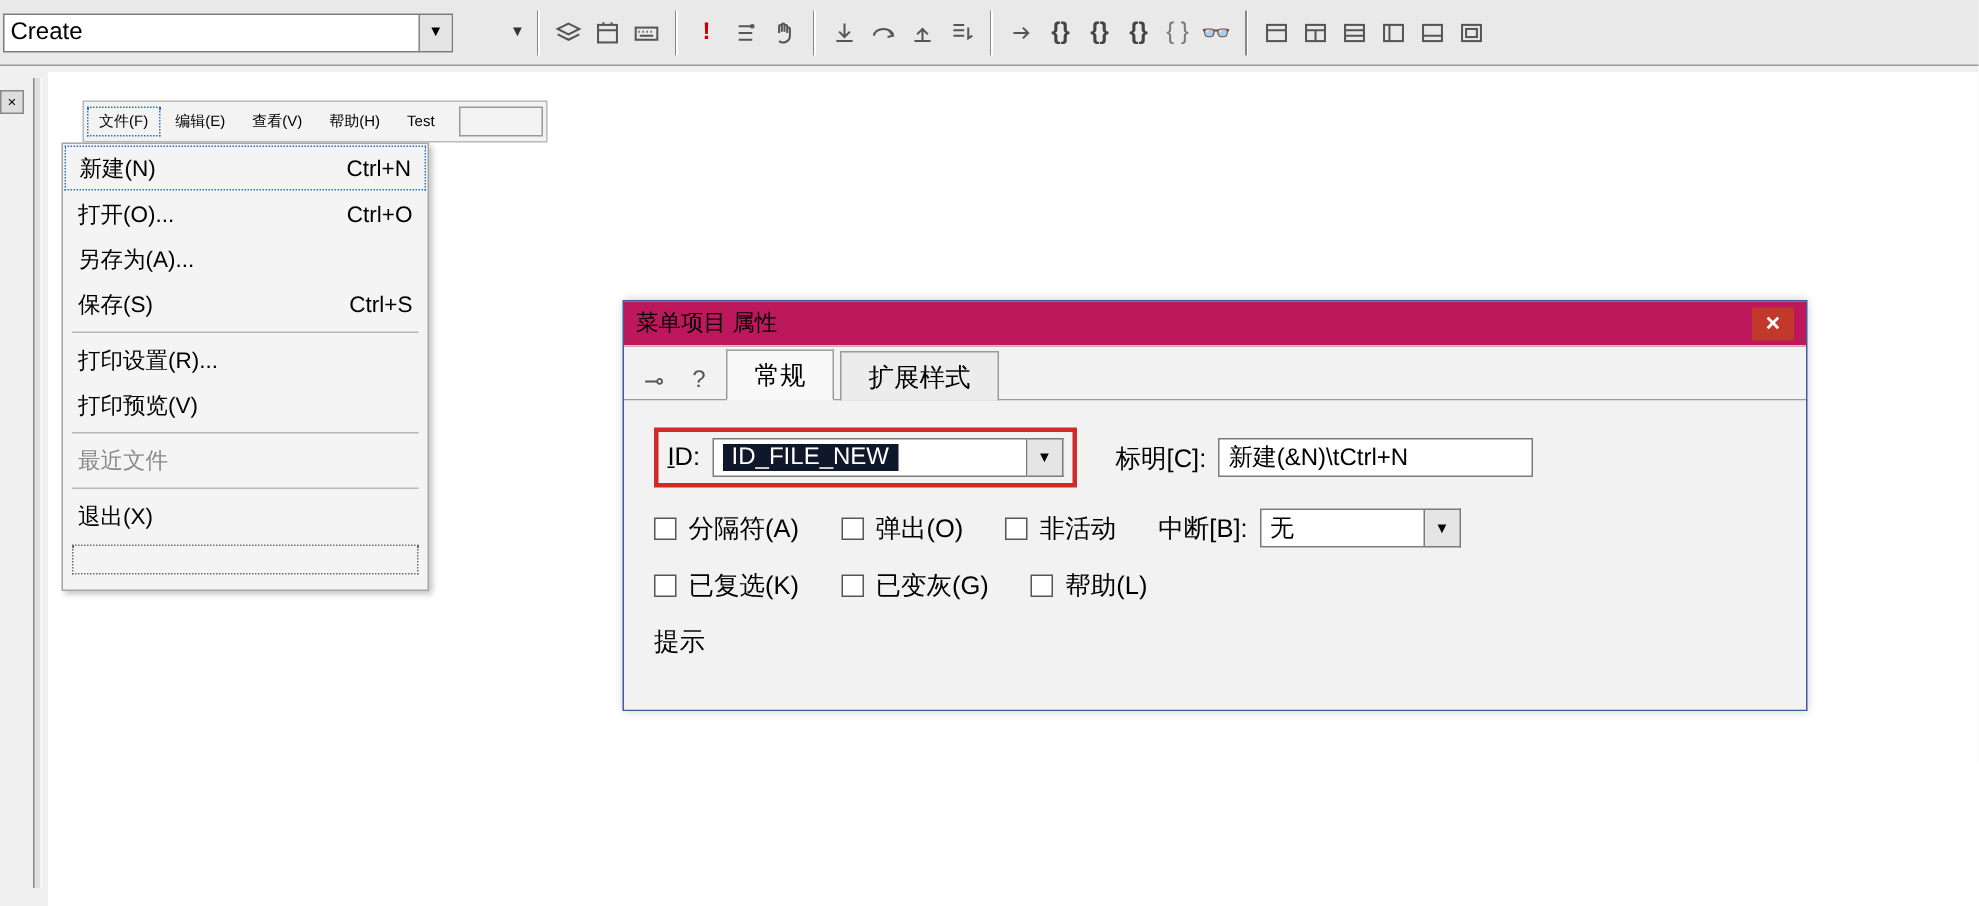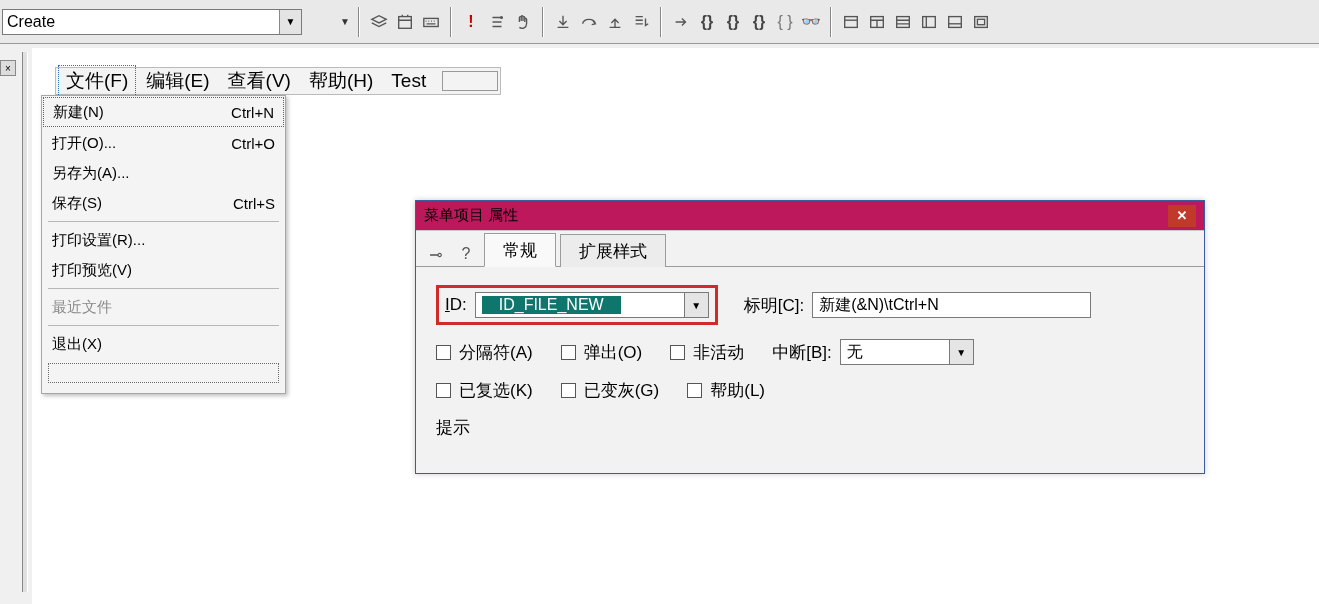--- a/index.html
+++ b/index.html
@@ -116,21 +116,21 @@
     height: 28px;
     border: 1px solid #bbb;
     background: #f3f3f3;
     display: flex;
     align-items: center;
     padding: 0 2px;
     gap: 2px;
   }
   .menu-strip .menu-top {
     padding: 3px 8px;
-    font-size: 19px;
+    font-size: 10px;
     white-space: nowrap;
   }
   .menu-strip .menu-top.active {
     border: 1px dotted #2a6fbf;
     padding: 2px 7px;
   }
   .menu-strip .placeholder {
     width: 56px; height: 20px;
     border: 1px solid #999;
     margin-left: 6px;
@@ -243,23 +243,23 @@
   .txt {
     height: 26px;
     border: 1px solid #7a7a7a;
     background: #fff;
     padding: 0 6px;
     font-size: 16px;
     display: flex;
     align-items: center;
   }
   .sel-text {
-    background: #0f766e;
+    background: #0f172a;
     color: #fff;
-    padding: 0 17px;
+    padding: 0 6px;
   }
   .combo-arrow {
     width: 24px; height: 26px;
     border: 1px solid #7a7a7a;
     border-left: none;
     background: #e5e5e5;
     display: flex; align-items: center; justify-content: center;
     font-size: 10px;
   }
   .red-box {
@@ -475,21 +475,21 @@
     <div class="row">
       <span class="red-box">
         <span class="lblc"><u>I</u>D:</span>
         <span class="txt" style="width:210px">
           <span class="sel-text">ID_FILE_NEW</span>
         </span>
         <span class="combo-arrow">▼</span>
       </span>
       <span style="width:26px"></span>
       <span class="lblc">标明[C]:</span>
-      <span class="txt" style="width:279px">
+      <span class="txt" style="width:210px">
         <span>新建(&amp;N)\tCtrl+N</span>
       </span>
     </div>
 
     <div class="row">
       <span class="chk">
         <span class="box"></span>
         <span>分隔符(A)</span>
       </span>
       <span class="chk">

